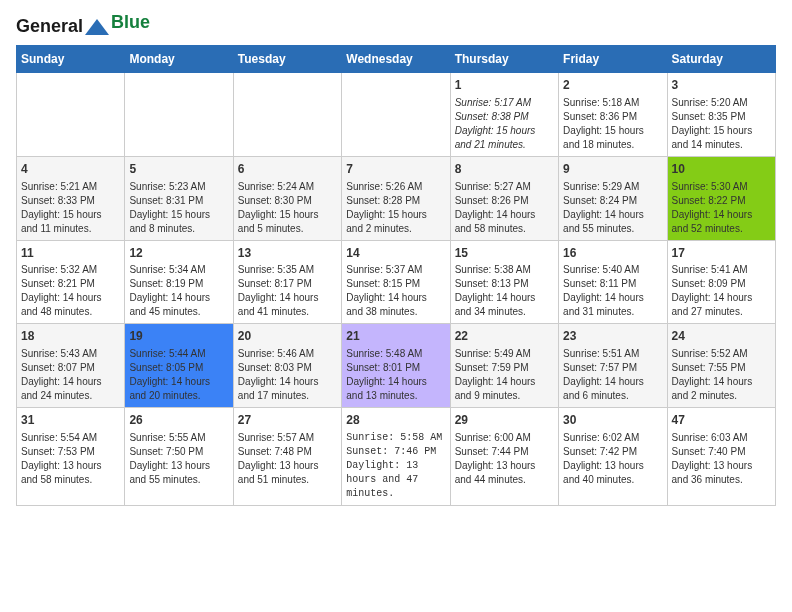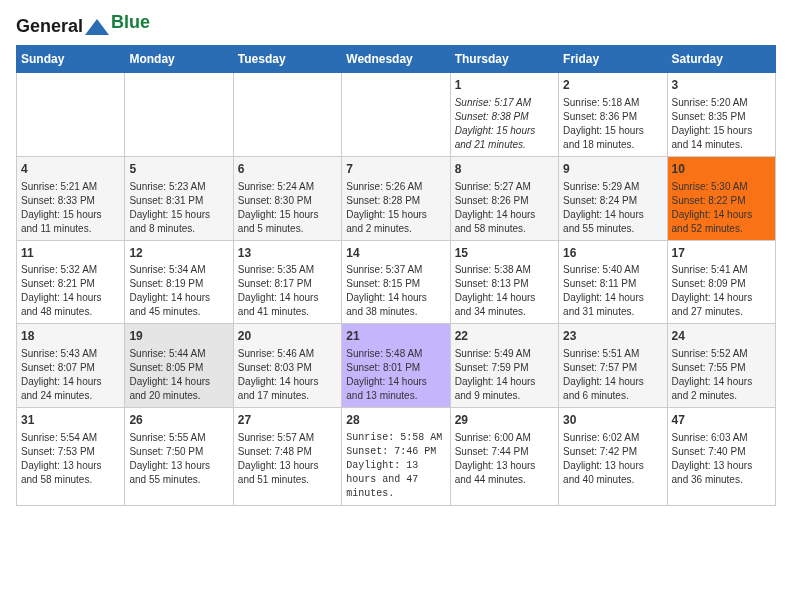--- a/index.html
+++ b/index.html
@@ -168,21 +168,21 @@
           <div class="day-info" style="white-space: pre-line;">Sunrise: 5:27 AM
 Sunset: 8:26 PM
 Daylight: 14 hours and 58 minutes.</div>
         </td>
         <td style="background: rgb(245, 245, 245);">
           <span class="day-number">9</span>
           <div class="day-info" style="white-space: pre-line;">Sunrise: 5:29 AM
 Sunset: 8:24 PM
 Daylight: 14 hours and 55 minutes.</div>
         </td>
-        <td style="background: #f97316;">
+        <td style="background: #84cc16;">
           <span class="day-number">10</span>
           <div class="day-info" style="white-space: pre-line;">Sunrise: 5:30 AM
 Sunset: 8:22 PM
 Daylight: 14 hours and 52 minutes.</div>
         </td>
       </tr>
       <tr>
         <td>
           <span class="day-number">11</span>
           <div class="day-info" style="white-space: pre-line;">Sunrise: 5:32 AM
@@ -226,21 +226,21 @@
 Daylight: 14 hours and 27 minutes.</div>
         </td>
       </tr>
       <tr>
         <td style="background: rgb(245, 245, 245);">
           <span class="day-number">18</span>
           <div class="day-info" style="white-space: pre-line;">Sunrise: 5:43 AM
 Sunset: 8:07 PM
 Daylight: 14 hours and 24 minutes.</div>
         </td>
-        <td style="background: #e5e5e5;">
+        <td style="background: #3b82f6;">
           <span class="day-number">19</span>
           <div class="day-info" style="white-space: pre-line;">Sunrise: 5:44 AM
 Sunset: 8:05 PM
 Daylight: 14 hours and 20 minutes.</div>
         </td>
         <td style="background: rgb(245, 245, 245);">
           <span class="day-number">20</span>
           <div class="day-info" style="white-space: pre-line;">Sunrise: 5:46 AM
 Sunset: 8:03 PM
 Daylight: 14 hours and 17 minutes.</div>

